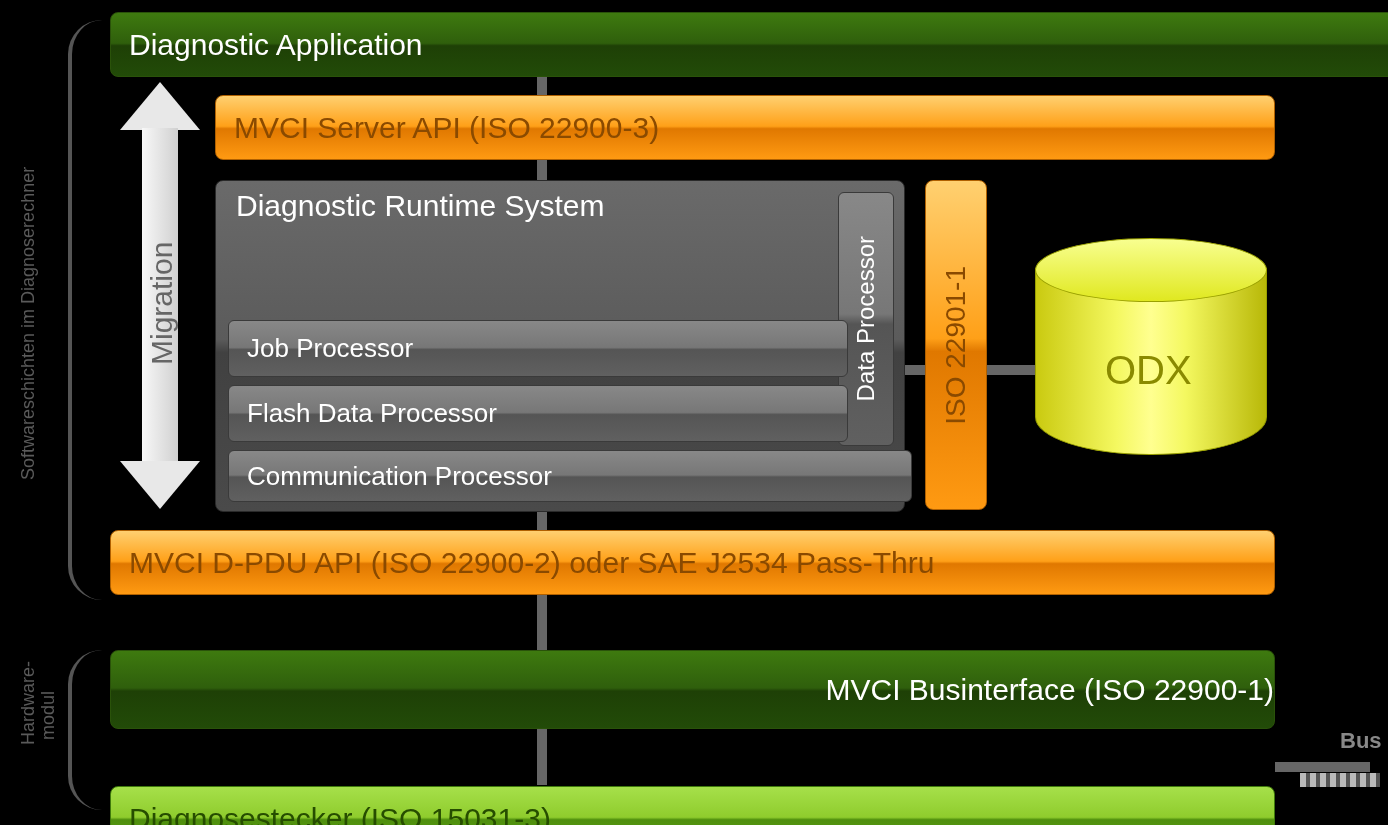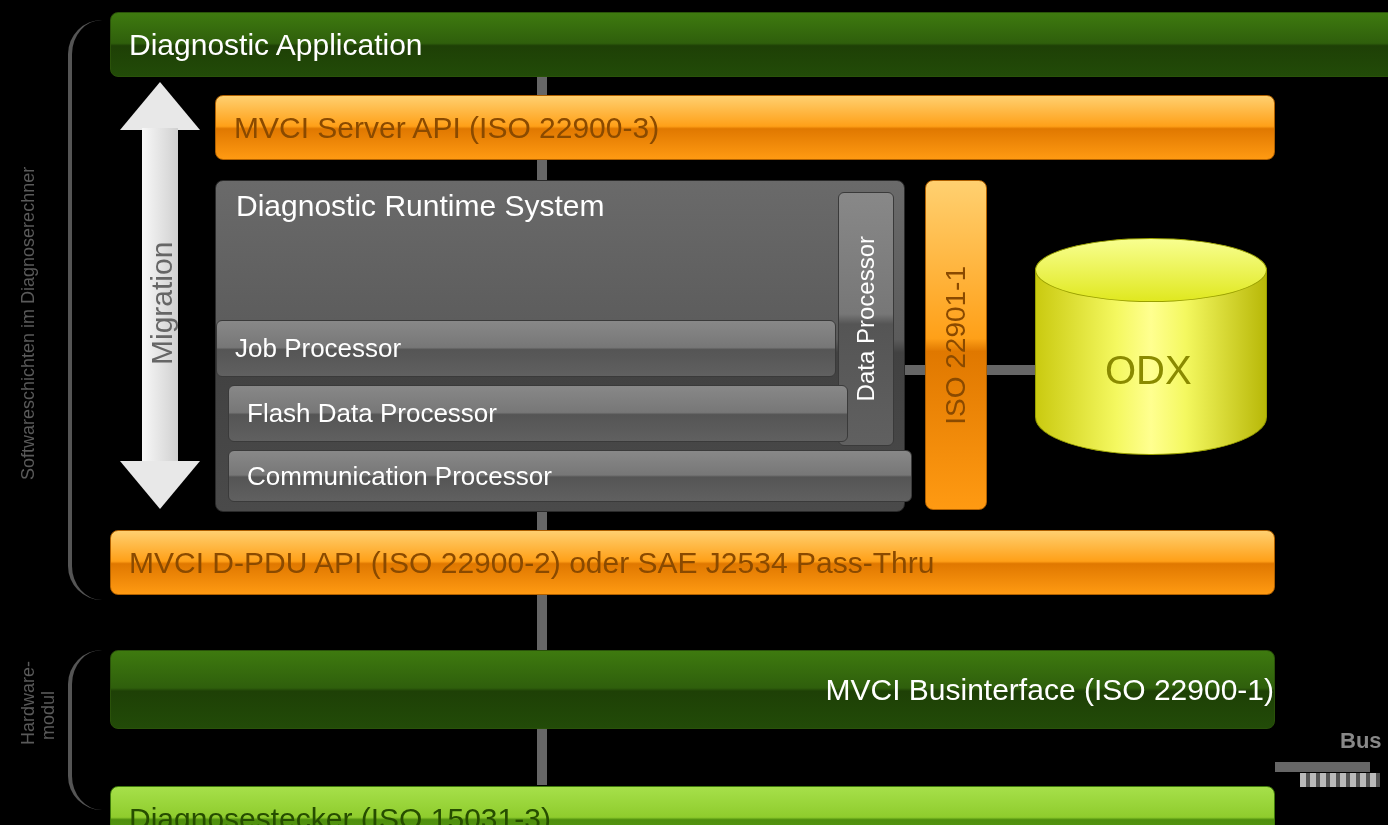--- a/index.html
+++ b/index.html
@@ -53,21 +53,21 @@
     </div>
 
   <div class="gray-box" style="left:215px;top:180px;width:688px;height:330px;">
     <div class="gray-title" style="left:20px;top:8px;">Diagnostic Runtime System</div>
   </div>
 
   <div class="gray-sub" style="left:838px;top:192px;width:54px;height:252px;padding:0;justify-content:center;">
     <span class="vtext" style="font-size:24px;">Data Processor</span>
   </div>
 
-  <div class="gray-sub" style="left:216px;top:320px;width:600px;height:55px;">
+  <div class="gray-sub" style="left:228px;top:320px;width:600px;height:55px;">
       <span>Job Processor</span>
     </div>
   <div class="gray-sub" style="left:228px;top:385px;width:600px;height:55px;">
       <span>Flash Data Processor</span>
     </div>
   <div class="gray-sub" style="left:228px;top:450px;width:664px;height:50px;">
       <span>Communication Processor</span>
     </div>
 
   <div class="bar orange" style="left:925px;top:180px;width:62px;height:330px;padding:0;justify-content:center;">

